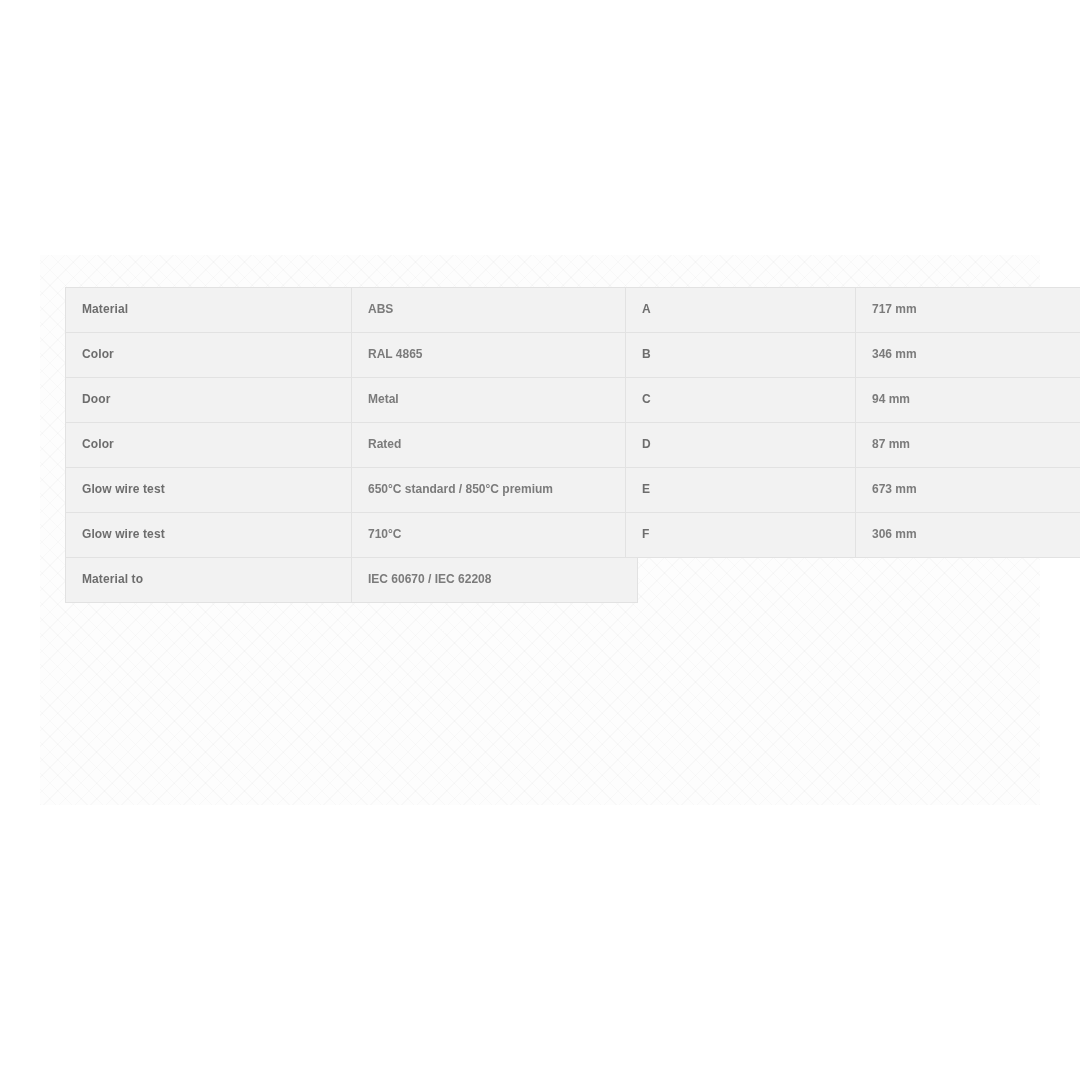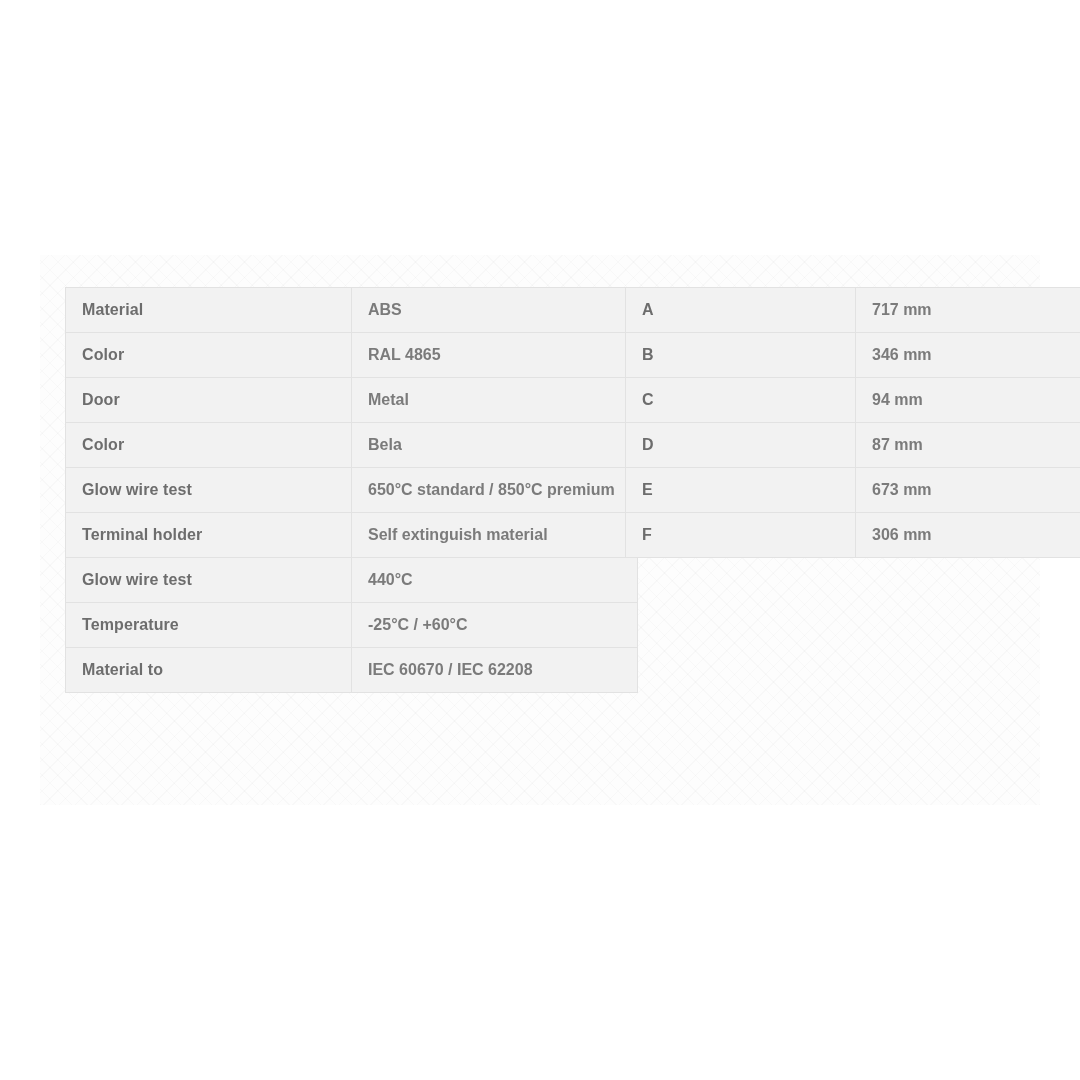--- a/index.html
+++ b/index.html
@@ -61,21 +61,21 @@
     width: 394px;
   }
 
   .spec-table tr {
     height: 45px;
   }
 
   .spec-table td {
     border: 1px solid #e2e2e2;
     padding: 0 16px;
-    font-size: 16px;
+    font-size: 12px;
     line-height: 1.3;
     vertical-align: middle;
     background: #f2f2f2;
   }
 
   .spec-table td.label {
     font-weight: bold;
     color: #6d6d6d;
     letter-spacing: 0.1px;
   }
@@ -109,37 +109,29 @@
         <tr>
           <td class="label">Color</td>
           <td class="value">RAL 4865</td>
         </tr>
         <tr>
           <td class="label">Door</td>
           <td class="value">Metal</td>
         </tr>
         <tr>
           <td class="label">Color</td>
-          <td class="value">Bela</td>
+          <td class="value">Rated</td>
         </tr>
         <tr>
           <td class="label">Glow wire test</td>
           <td class="value">650°C standard / 850°C premium</td>
         </tr>
         <tr>
-          <td class="label">Terminal holder</td>
-          <td class="value">Self extinguish material</td>
-        </tr>
-        <tr>
           <td class="label">Glow wire test</td>
-          <td class="value">440°C</td>
-        </tr>
-        <tr>
-          <td class="label">Temperature</td>
-          <td class="value">-25°C / +60°C</td>
+          <td class="value">710°C</td>
         </tr>
         <tr>
           <td class="label">Material to</td>
           <td class="value">IEC 60670 / IEC 62208</td>
         </tr>
       </tbody>
     </table>
 
     <table class="spec-table right">
       <tbody>

